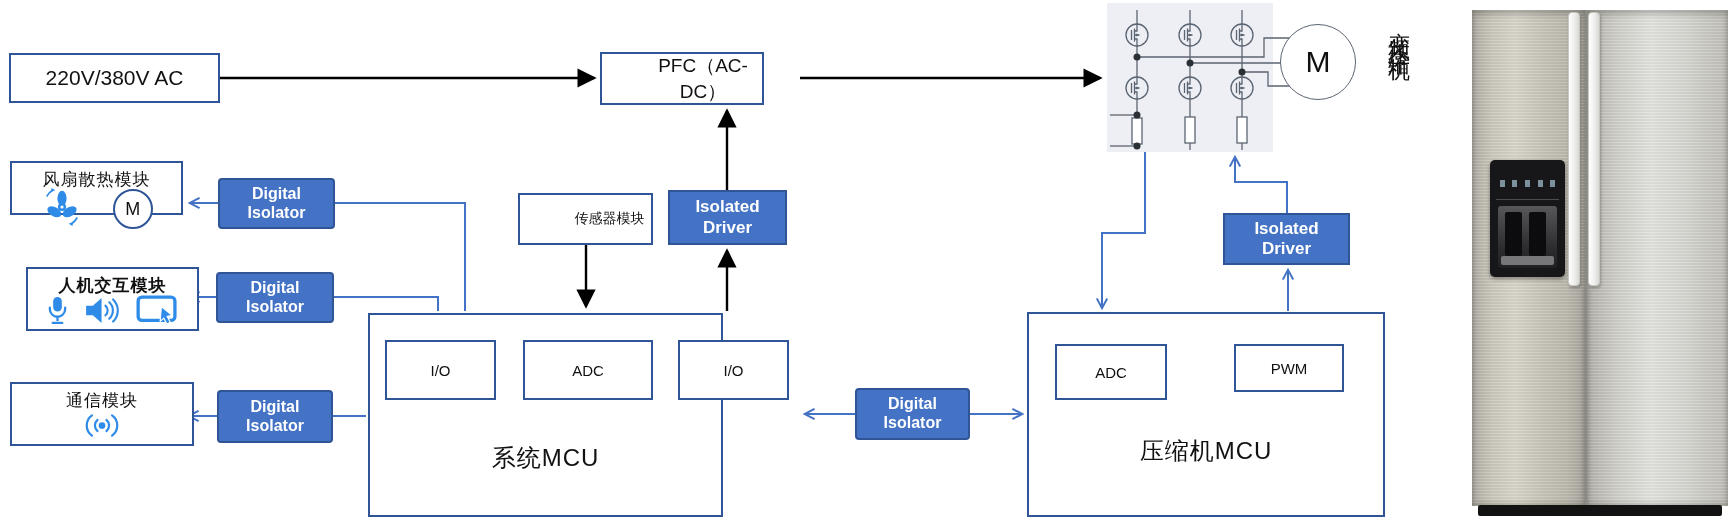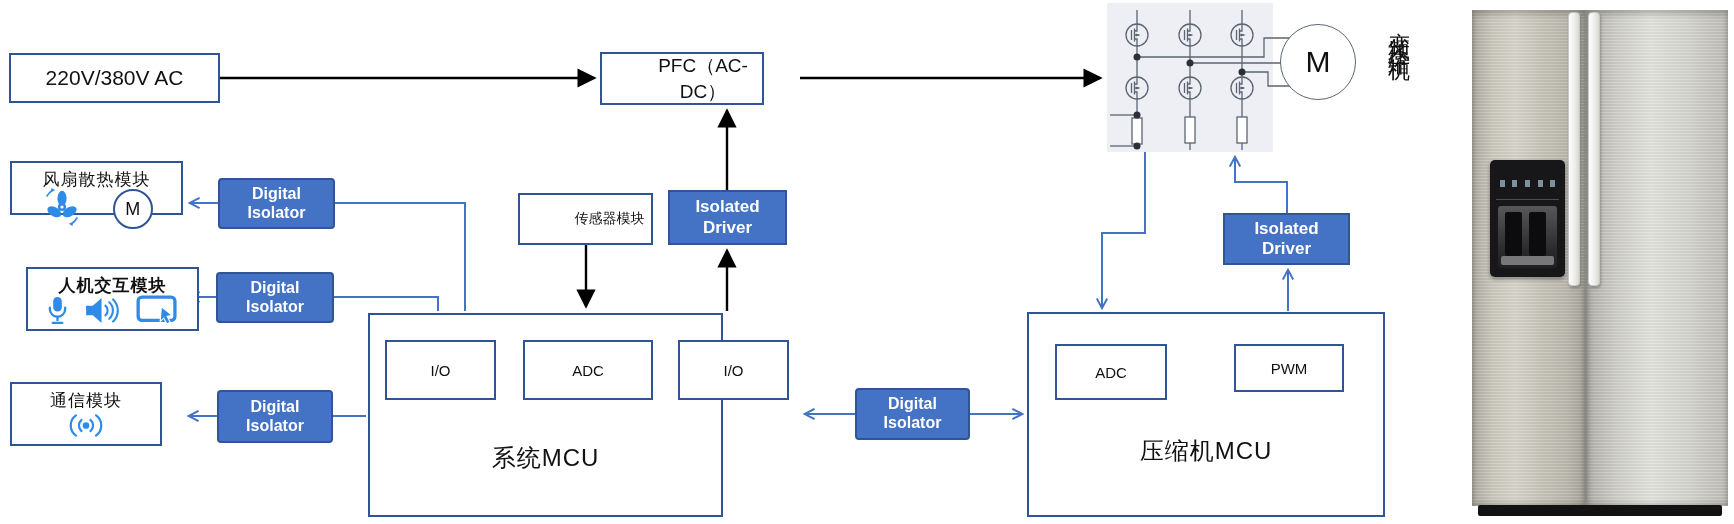--- a/index.html
+++ b/index.html
@@ -198,21 +198,21 @@
       </span>
       <span>
         <svg viewBox="0 0 44 31" width="43" height="30">
           <rect x="2" y="2.2" width="38" height="24" rx="4" fill="none" stroke="#2E8BE8" stroke-width="3.4"></rect>
           <path d="M26,12 l11,9 -5,1.2 3.2,6 -3.6,1.8 -3.1,-6.1 -3.7,3.3 z" fill="#2E8BE8" stroke="#fff" stroke-width="1.2"></path>
         </svg>
       </span>
     </div>
   </div>
 
-  <div class="module" style="left:10px;top:382px;width:152px;height:64px;">
+  <div class="module" style="left:10px;top:382px;width:184px;height:64px;">
     <div class="mlabel">通信模块</div>
     <div class="iconrow" style="top:28px;height:30px;justify-content:center;">
       <span>
         <svg viewBox="0 0 44 26" width="50" height="29">
           <g fill="none" stroke="#2E8BE8" stroke-width="2" stroke-linecap="round">
             <path d="M13,4 a11,11 0 0 0 0,18"></path>
             <path d="M18,8 a6.5,6.5 0 0 0 0,10"></path>
             <path d="M31,4 a11,11 0 0 1 0,18"></path>
             <path d="M26,8 a6.5,6.5 0 0 1 0,10"></path>
           </g>

